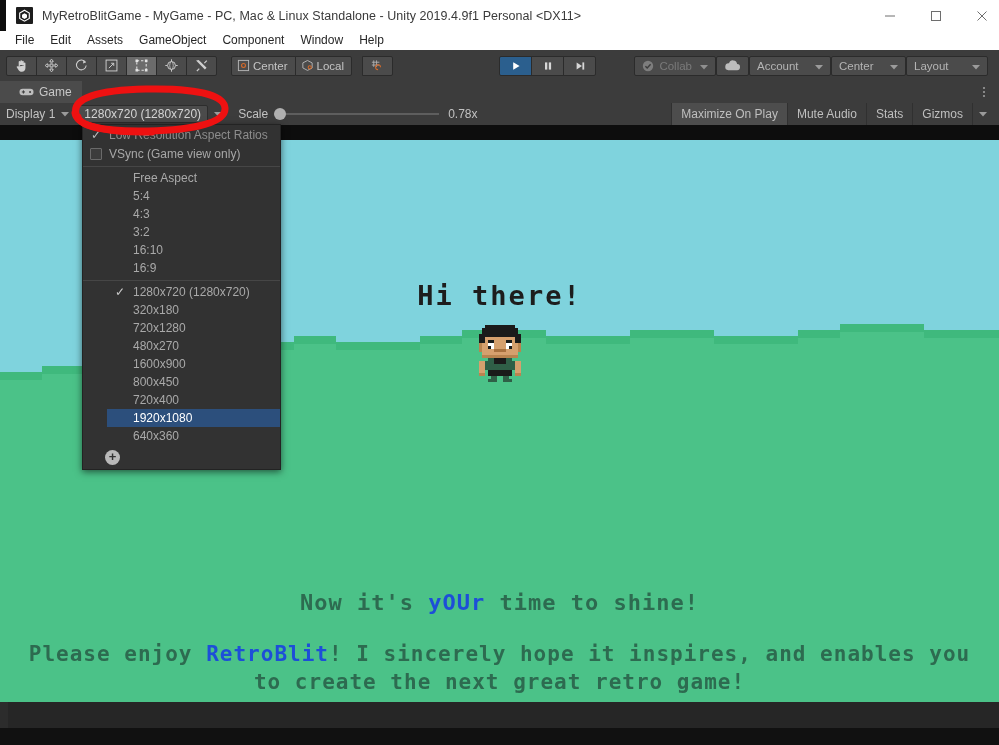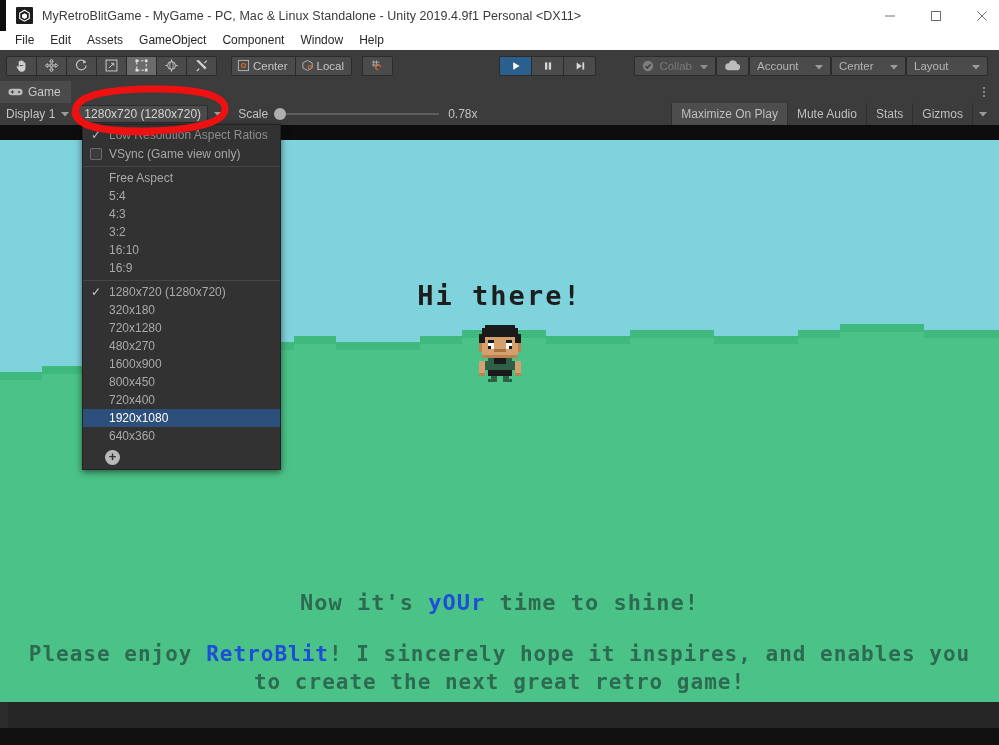--- a/index.html
+++ b/index.html
@@ -78,21 +78,21 @@
   .pill-wide { min-width:82px; justify-content:space-between; }
   .pill-layers { min-width:75px; justify-content:space-between; }
   .pill-layout { min-width:82px; justify-content:space-between; }
 
   
   .tabstrip {
     position:absolute; left:0; top:81px; width:999px; height:22px;
     background:#3c3c3c;
   }
   .tab {
-    position:absolute; left:0; top:0; height:22px; padding:0 10px 0 8px;
+    position:absolute; left:0; top:0; height:22px; padding:0 10px 0 19px;
     background:#4b4b4b; display:flex; align-items:center; gap:5px;
     color:#c8c8c8; font-size:12px;
   }
   .tab-more {
     position:absolute; right:8px; top:0; height:22px; width:14px;
     display:flex; align-items:center; justify-content:center; color:#9b9b9b;
     font-size:13px; letter-spacing:0;
   }
 
   
@@ -174,21 +174,21 @@
     width:12px; height:12px; border:1px solid #6a6a6a; background:#3c3c3c;
     margin-right:7px; border-radius:1px; flex:none;
   }
   .dd-tick {
     width:12px; margin-right:7px; flex:none; color:#b9b9b9; font-size:12px;
     text-align:center; line-height:12px;
   }
   .dd-sep { height:1px; background:#464646; margin:3px 0 2px 0; }
   .dd-item {
     height:18px; display:flex; align-items:center; padding-left:7px;
-    color:#a9a9a9; font-size:12px;
+    color:#a9a9a9; font-size:12px;margin-left:24px;
   }
   .dd-item .dd-tick { color:#c9c9c9; }
   .dd-item.selected { background:#2c4f7c; color:#ffffff; }
   .dd-plus-row { height:24px; display:flex; align-items:center; padding-left:22px; }
   .dd-plus {
     width:15px; height:15px; border-radius:50%; background:#b9b9b9;
     display:flex; align-items:center; justify-content:center;
     color:#323232; font-size:13px; font-weight:bold; line-height:14px;
   }
 

